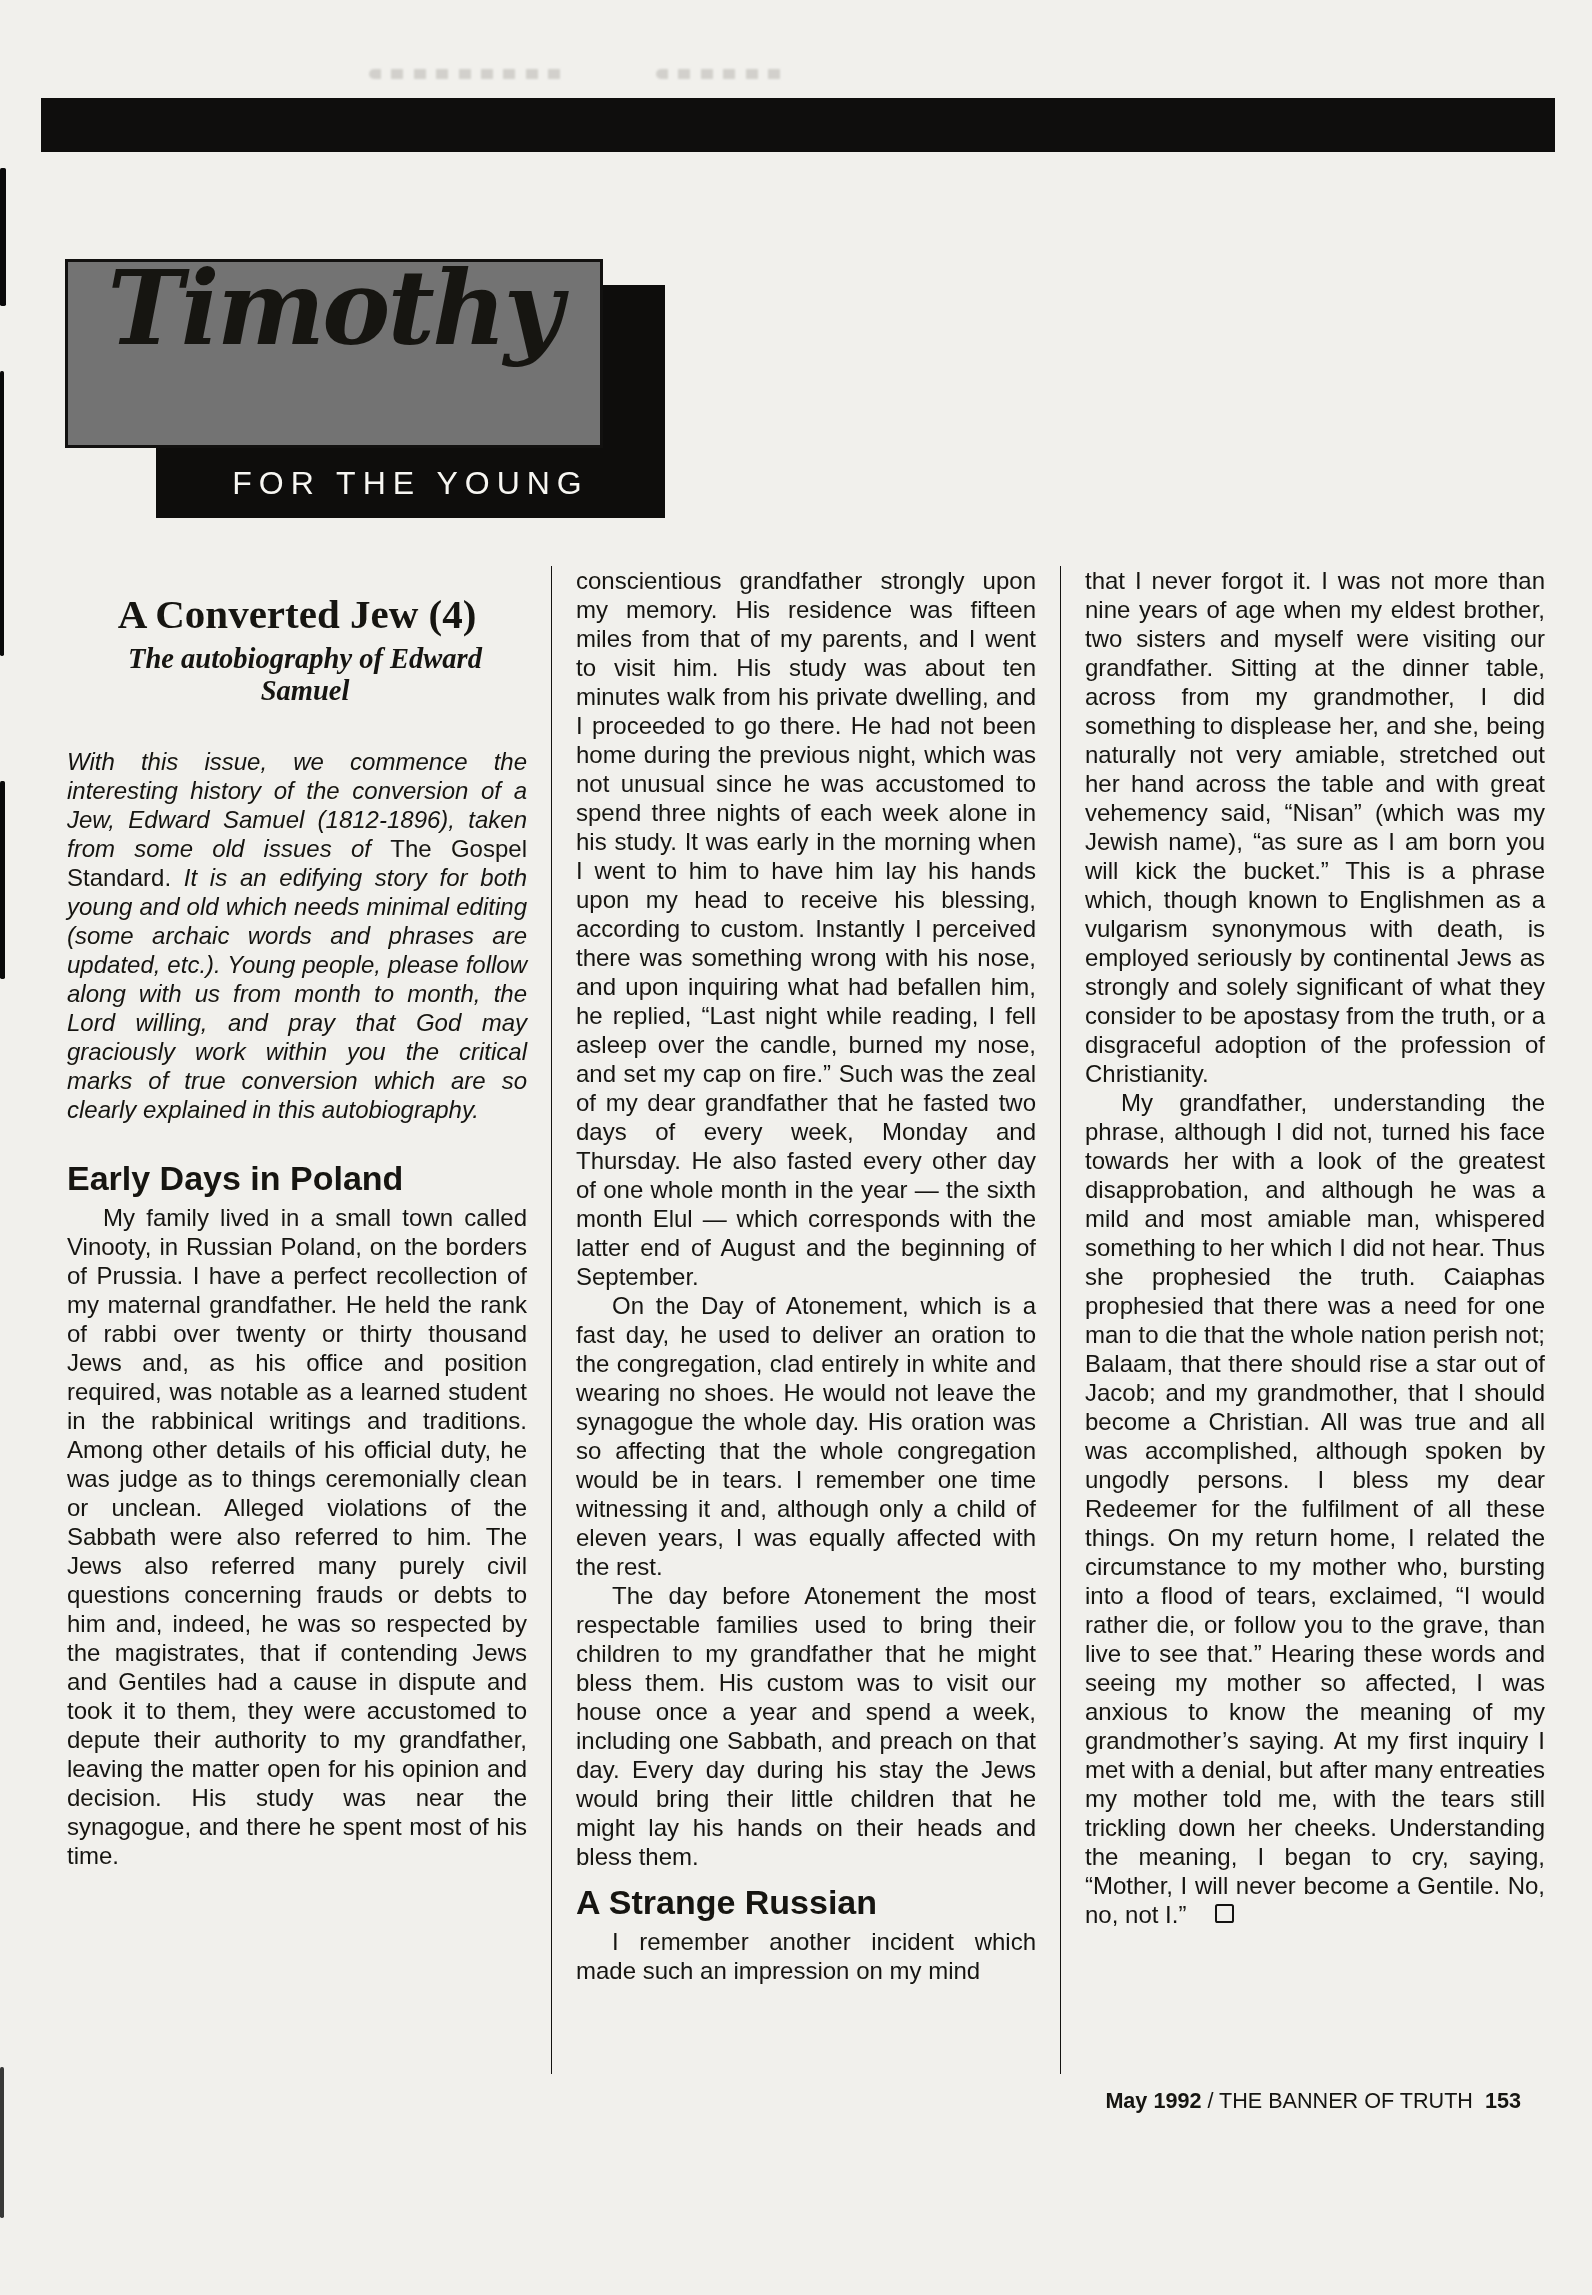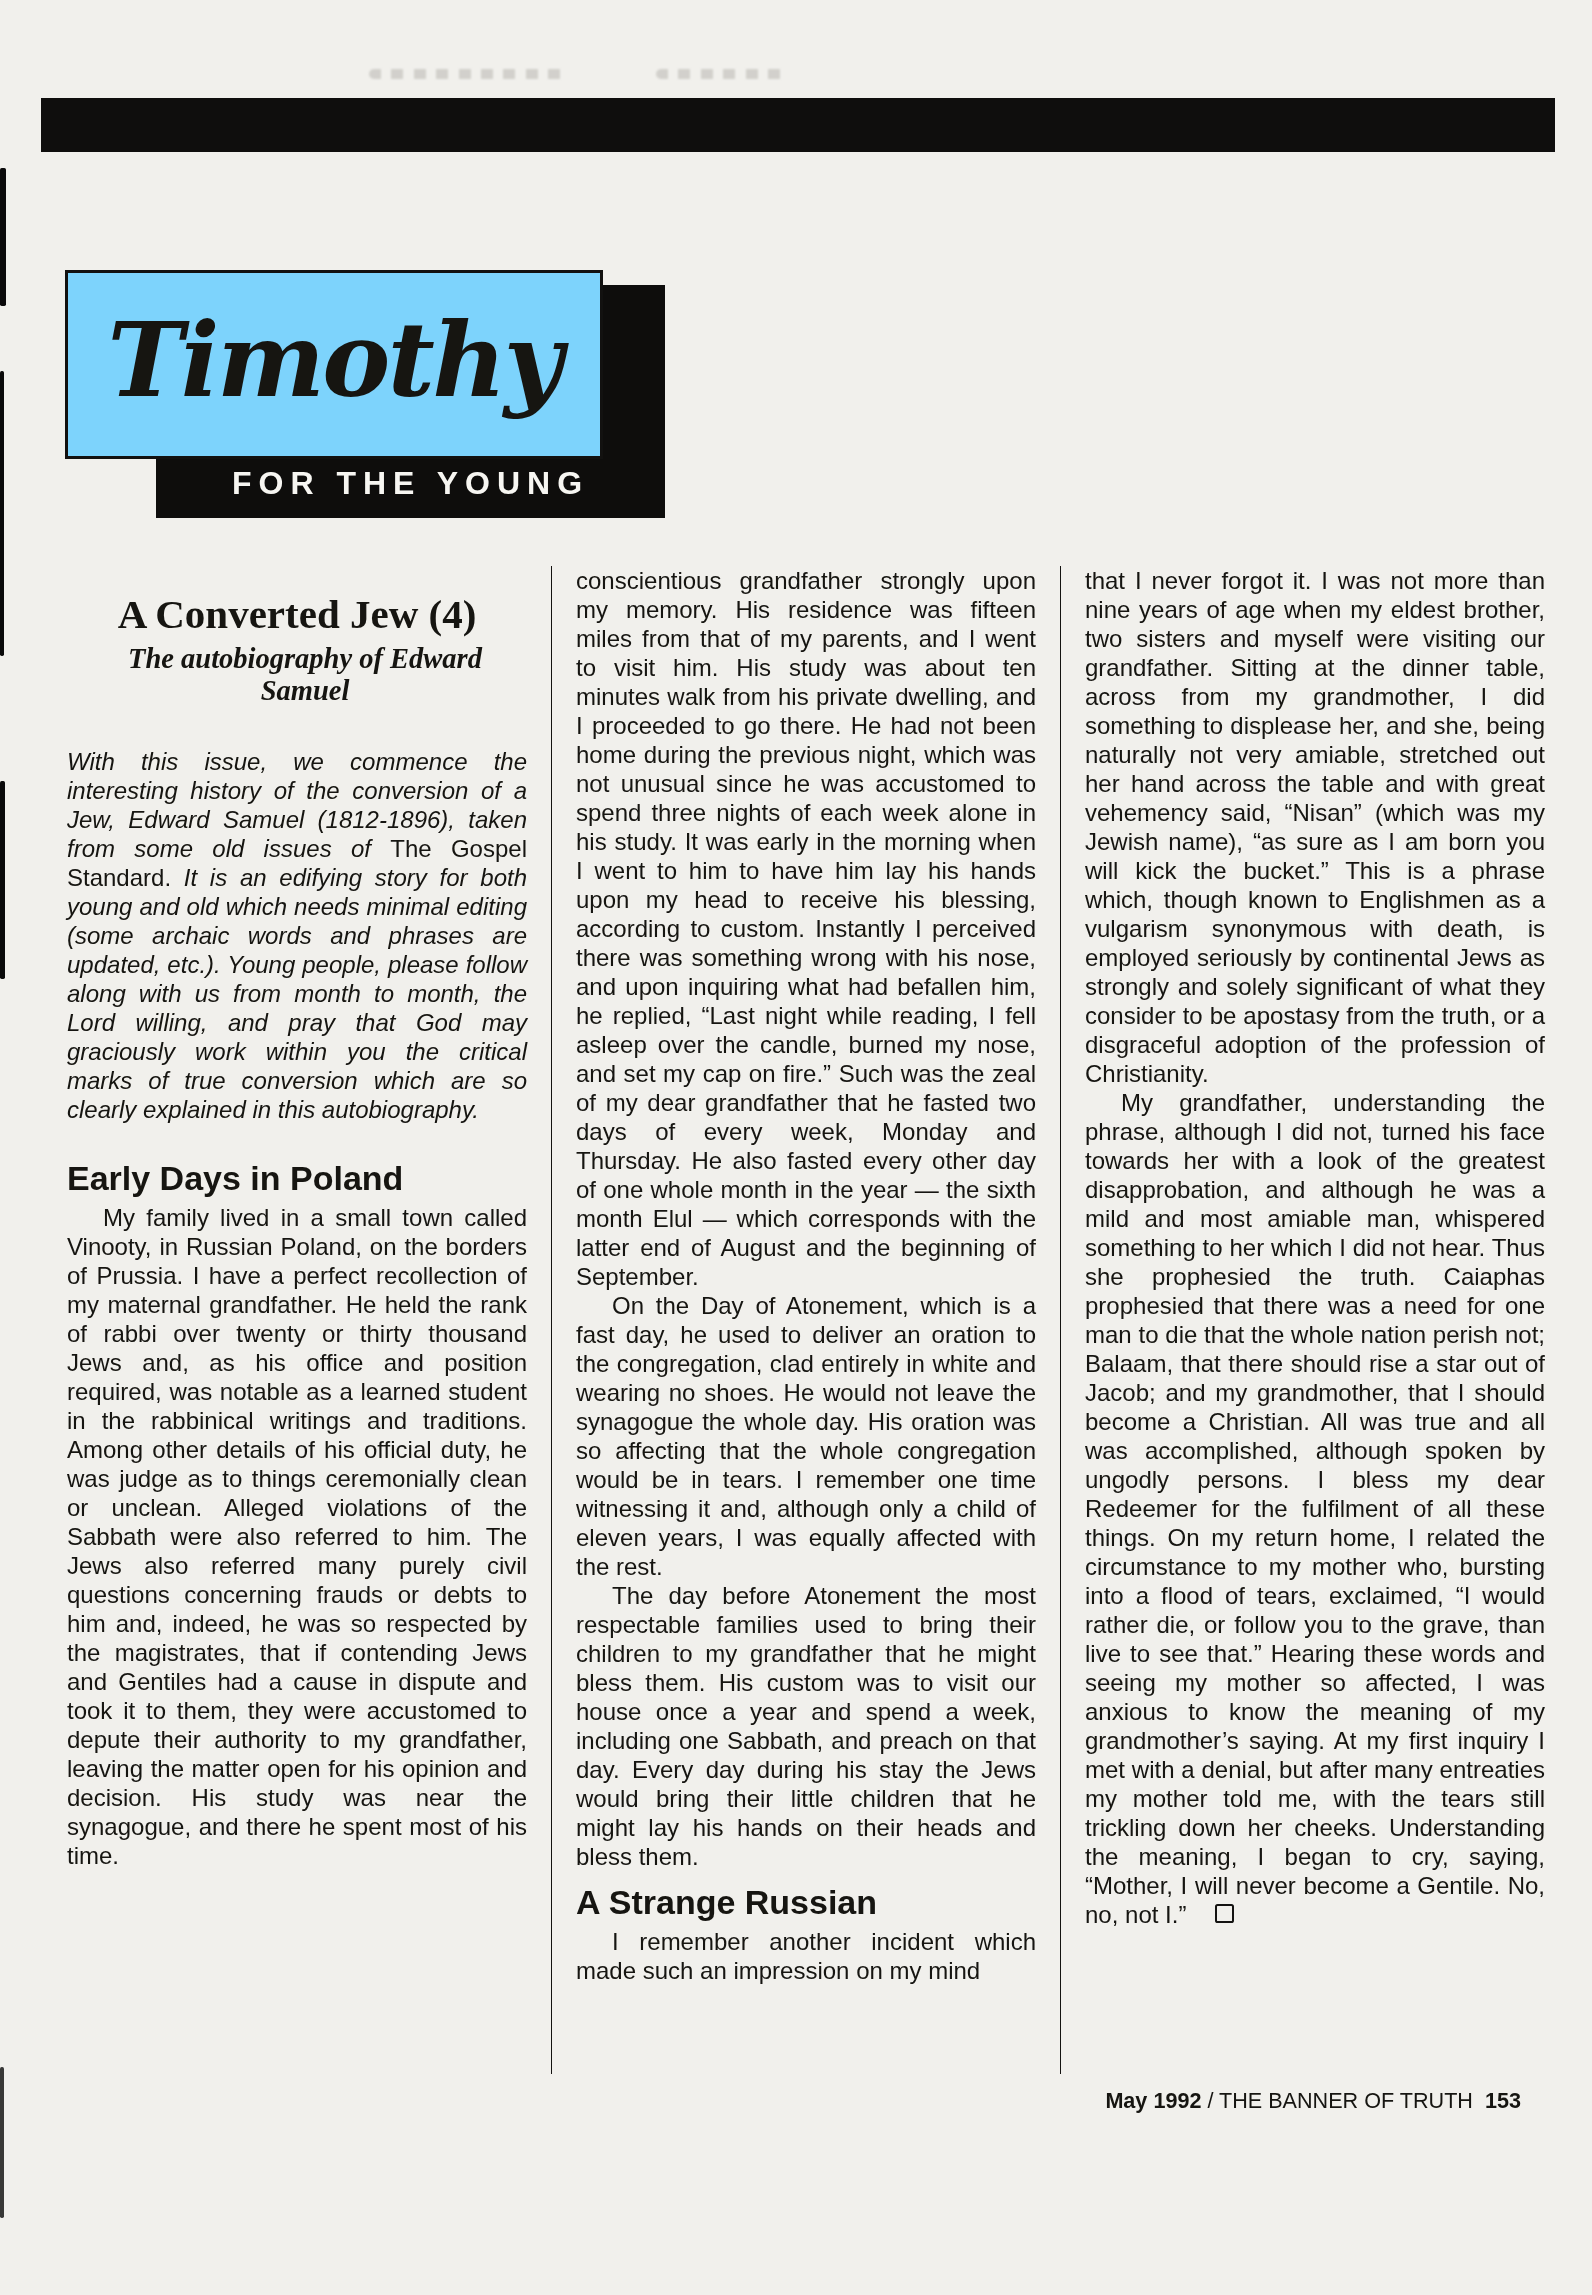--- a/index.html
+++ b/index.html
@@ -30,27 +30,27 @@
     background:#0f0e0d;
   }
 
   
   .logo-wrap{position:relative;margin:107px 0 0 65px;width:673px;height:259px;}
   .logo-shadow{position:absolute;left:91px;top:26px;width:509px;height:233px;background:#0e0d0c;}
   .logo-banner{
     position:absolute;left:0;bottom:0;width:100%;height:69px;
     display:flex;align-items:center;justify-content:center;
     color:#f7f6f2;
-    font-size:32px;font-weight:bold;letter-spacing:7px;
+    font-size:32px;font-weight:normal;letter-spacing:7px;
     font-family:"Liberation Sans", sans-serif;
   }
   .logo-box{
-    position:absolute;left:0;top:11px;width:532px;height:183px;
-    background:#7dd3fc;border:3.5px solid #121110;
-    display:flex;align-items:center;justify-content:center;
+    position:absolute;left:0;top:0;width:532px;height:183px;
+    background:#737373;border:3.5px solid #121110;
+    display:flex;align-items:flex-start;justify-content:center;
   }
   .logo-script{
     font-family:"DejaVu Serif", serif;
     font-style:italic;font-weight:bold;
     font-size:102px;line-height:1;
     letter-spacing:-2.6px;
     transform:translateY(-5.2px);
   }
 
   

